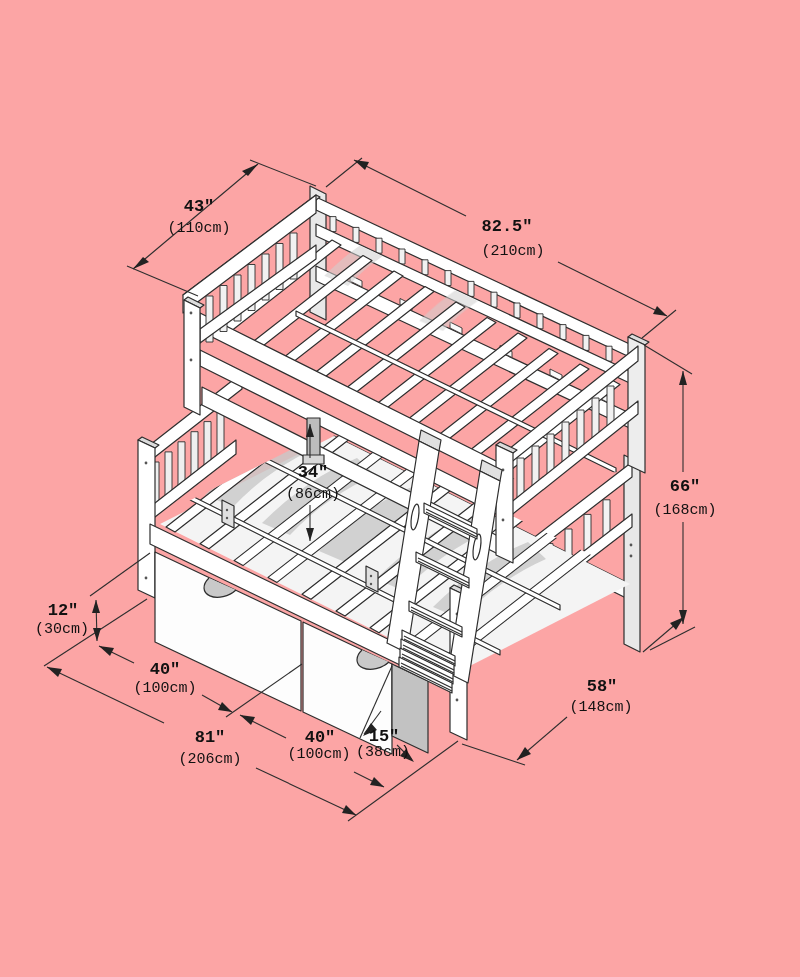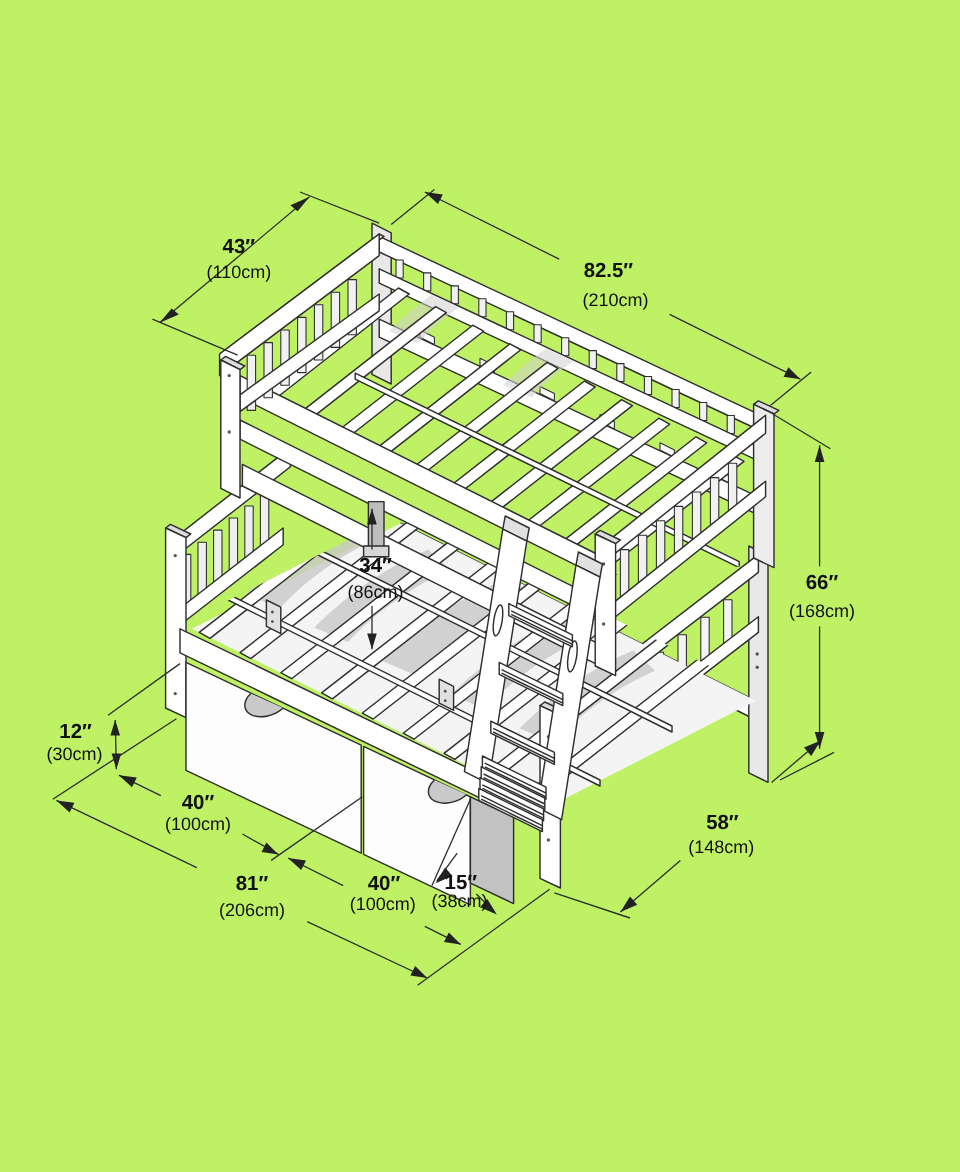--- a/index.html
+++ b/index.html
@@ -1,17 +1,17 @@
 <!DOCTYPE html>
 <html><head>
 <meta charset="utf-8">
 <style>
   html,body{margin:0;padding:0;background:#fff;}
-  #stage{position:relative;width:800px;height:977px;background:#bef264;overflow:hidden;
-         font-family:Liberation Sans, sans-serif;}
+  #stage{position:relative;width:800px;height:977px;background:#fca5a5;overflow:hidden;
+         font-family:Liberation Mono, monospace;}
   svg{position:absolute;left:0;top:0;}
   text{fill:#111;}
   .din{font-size:17px;font-weight:bold;}
   .dcm{font-size:15px;font-weight:400;}
 </style>
 </head>
 <body>
 
 <div id="stage">
 <svg width="800" height="977" viewBox="0 0 800 977">

